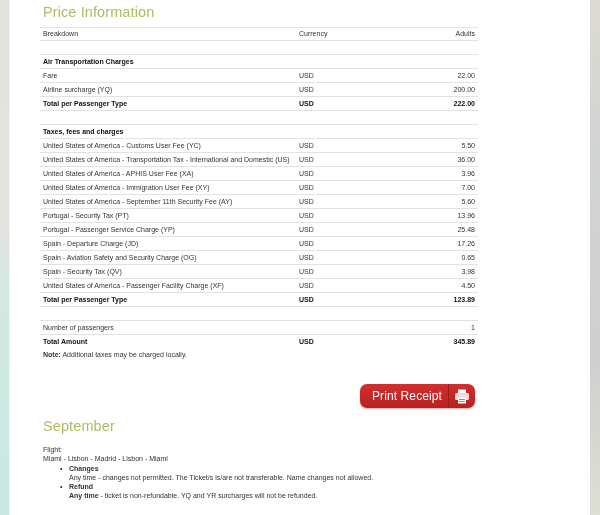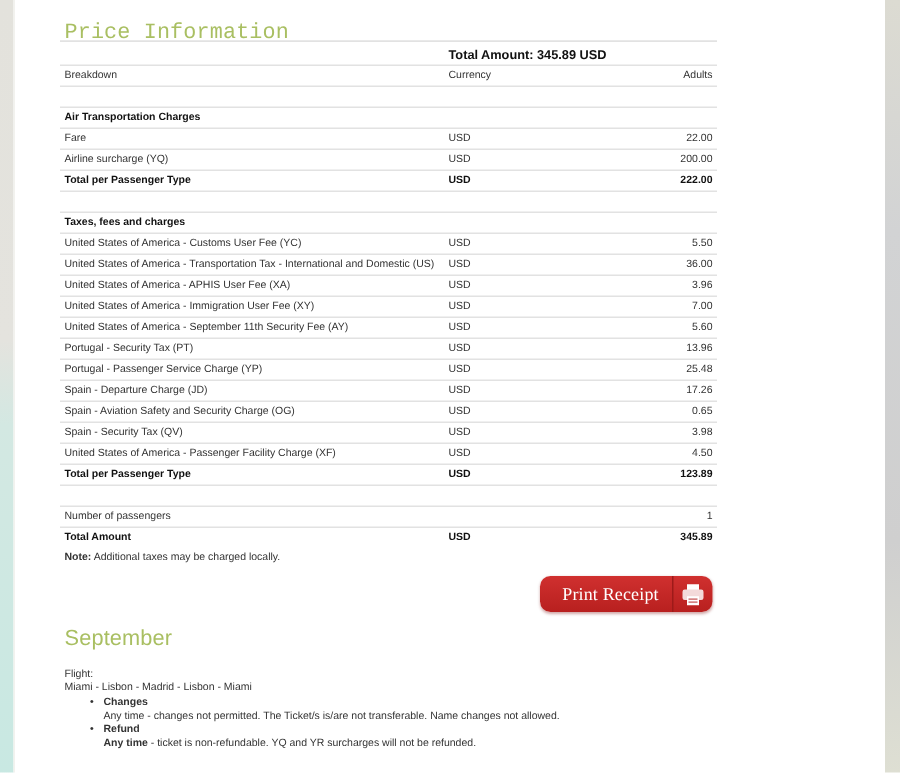--- a/index.html
+++ b/index.html
@@ -42,49 +42,45 @@
   table.price tr.total-head td { font-weight: bold; font-size: 8.5px; color: #111; height: 15px; border-top: 1px solid #e2e2e2; }
   table.price tr.nob td { border-bottom: none; }
   .note { font-weight: bold; }
   .print-btn {
     position: absolute; left: 360px; top: 384px; width: 115px; height: 24px;
     background: linear-gradient(to bottom, #d0302f 0%, #b8201f 100%);
     border-radius: 7px; box-shadow: 0 1px 2px rgba(120,0,0,0.35);
     display: flex; align-items: center; cursor: pointer; border: none; padding: 0;
   }
   .print-label {
-    color: #fff; font-size: 12px; font-family: Liberation Serif, serif;
+    color: #fff; font-size: 12px; font-family: Liberation Sans, sans-serif;
     padding-left: 6px; width: 82px; white-space: nowrap; letter-spacing: 0.1px;
   }
   .print-sep { width: 1px; height: 24px; background: #9e1a19; }
   .print-icon { width: 26px; height: 24px; display: flex; align-items: center; justify-content: center; }
   .conditions {
     position: absolute; left: 43px; top: 445px; font-size: 7px; color: #333; line-height: 9.3px;
   }
   .conditions ul { margin: 0; padding-left: 26px; list-style: none; }
   .conditions li { position: relative; }
   .conditions li .bullet { position: absolute; left: -9px; top: 0; font-weight: bold; }
   .conditions .cond-head { font-weight: bold; }
   .conditions .cond-text { display: block; }
 </style>
 </head>
 <body>
 
 <div class="edge-left"></div>
 <div class="edge-right"></div>
 
-<h2 class="section-title" style="top:14px;font-family:Liberation Mono, monospace;">Price Information</h2>
+<h2 class="section-title" style="top:4px;">Price Information</h2>
 <div class="title-rule" style="top:27px;"></div>
 
 <table class="price">
   <tbody>
-    <tr class="total-head">
-      <td></td>
-      <td colspan="2">Total Amount: 345.89 USD</td>
-    </tr>
     <tr>
       <td>Breakdown</td>
       <td class="cur">Currency</td>
       <td class="amt">Adults</td>
     </tr>
     <tr class="blank">
         <td colspan="3"></td>
       </tr>
 
     <tr class="bold">

